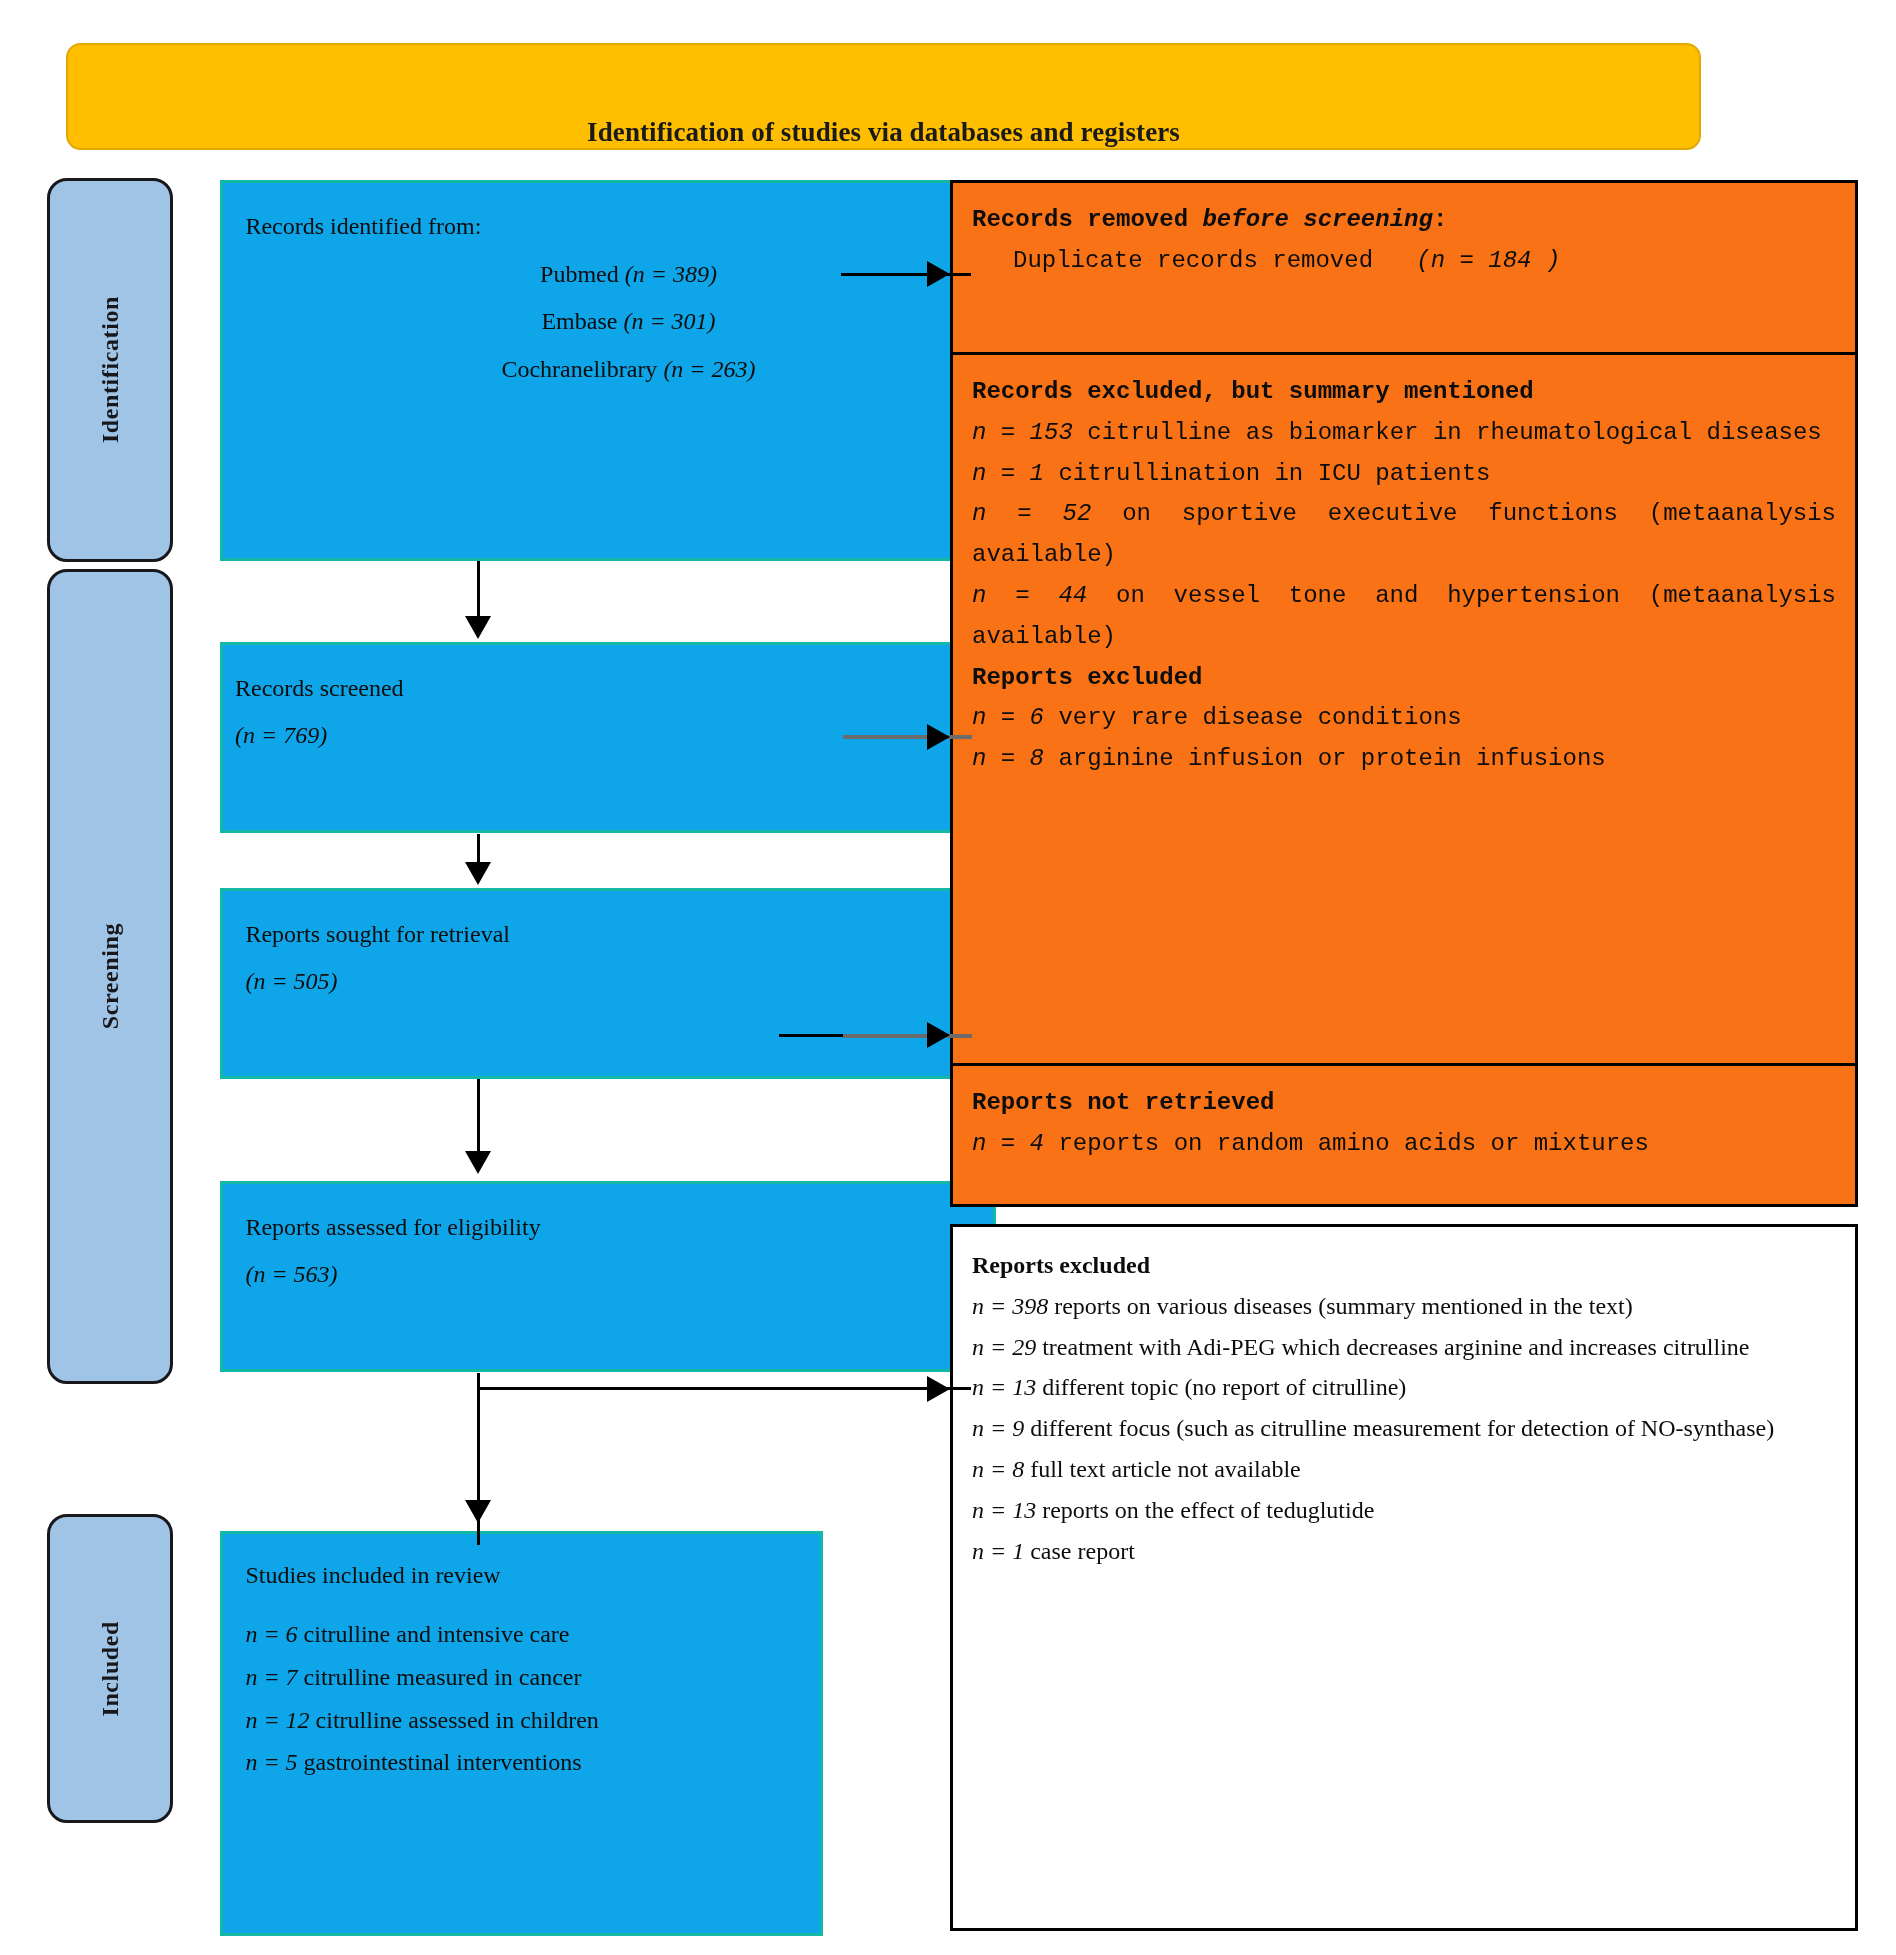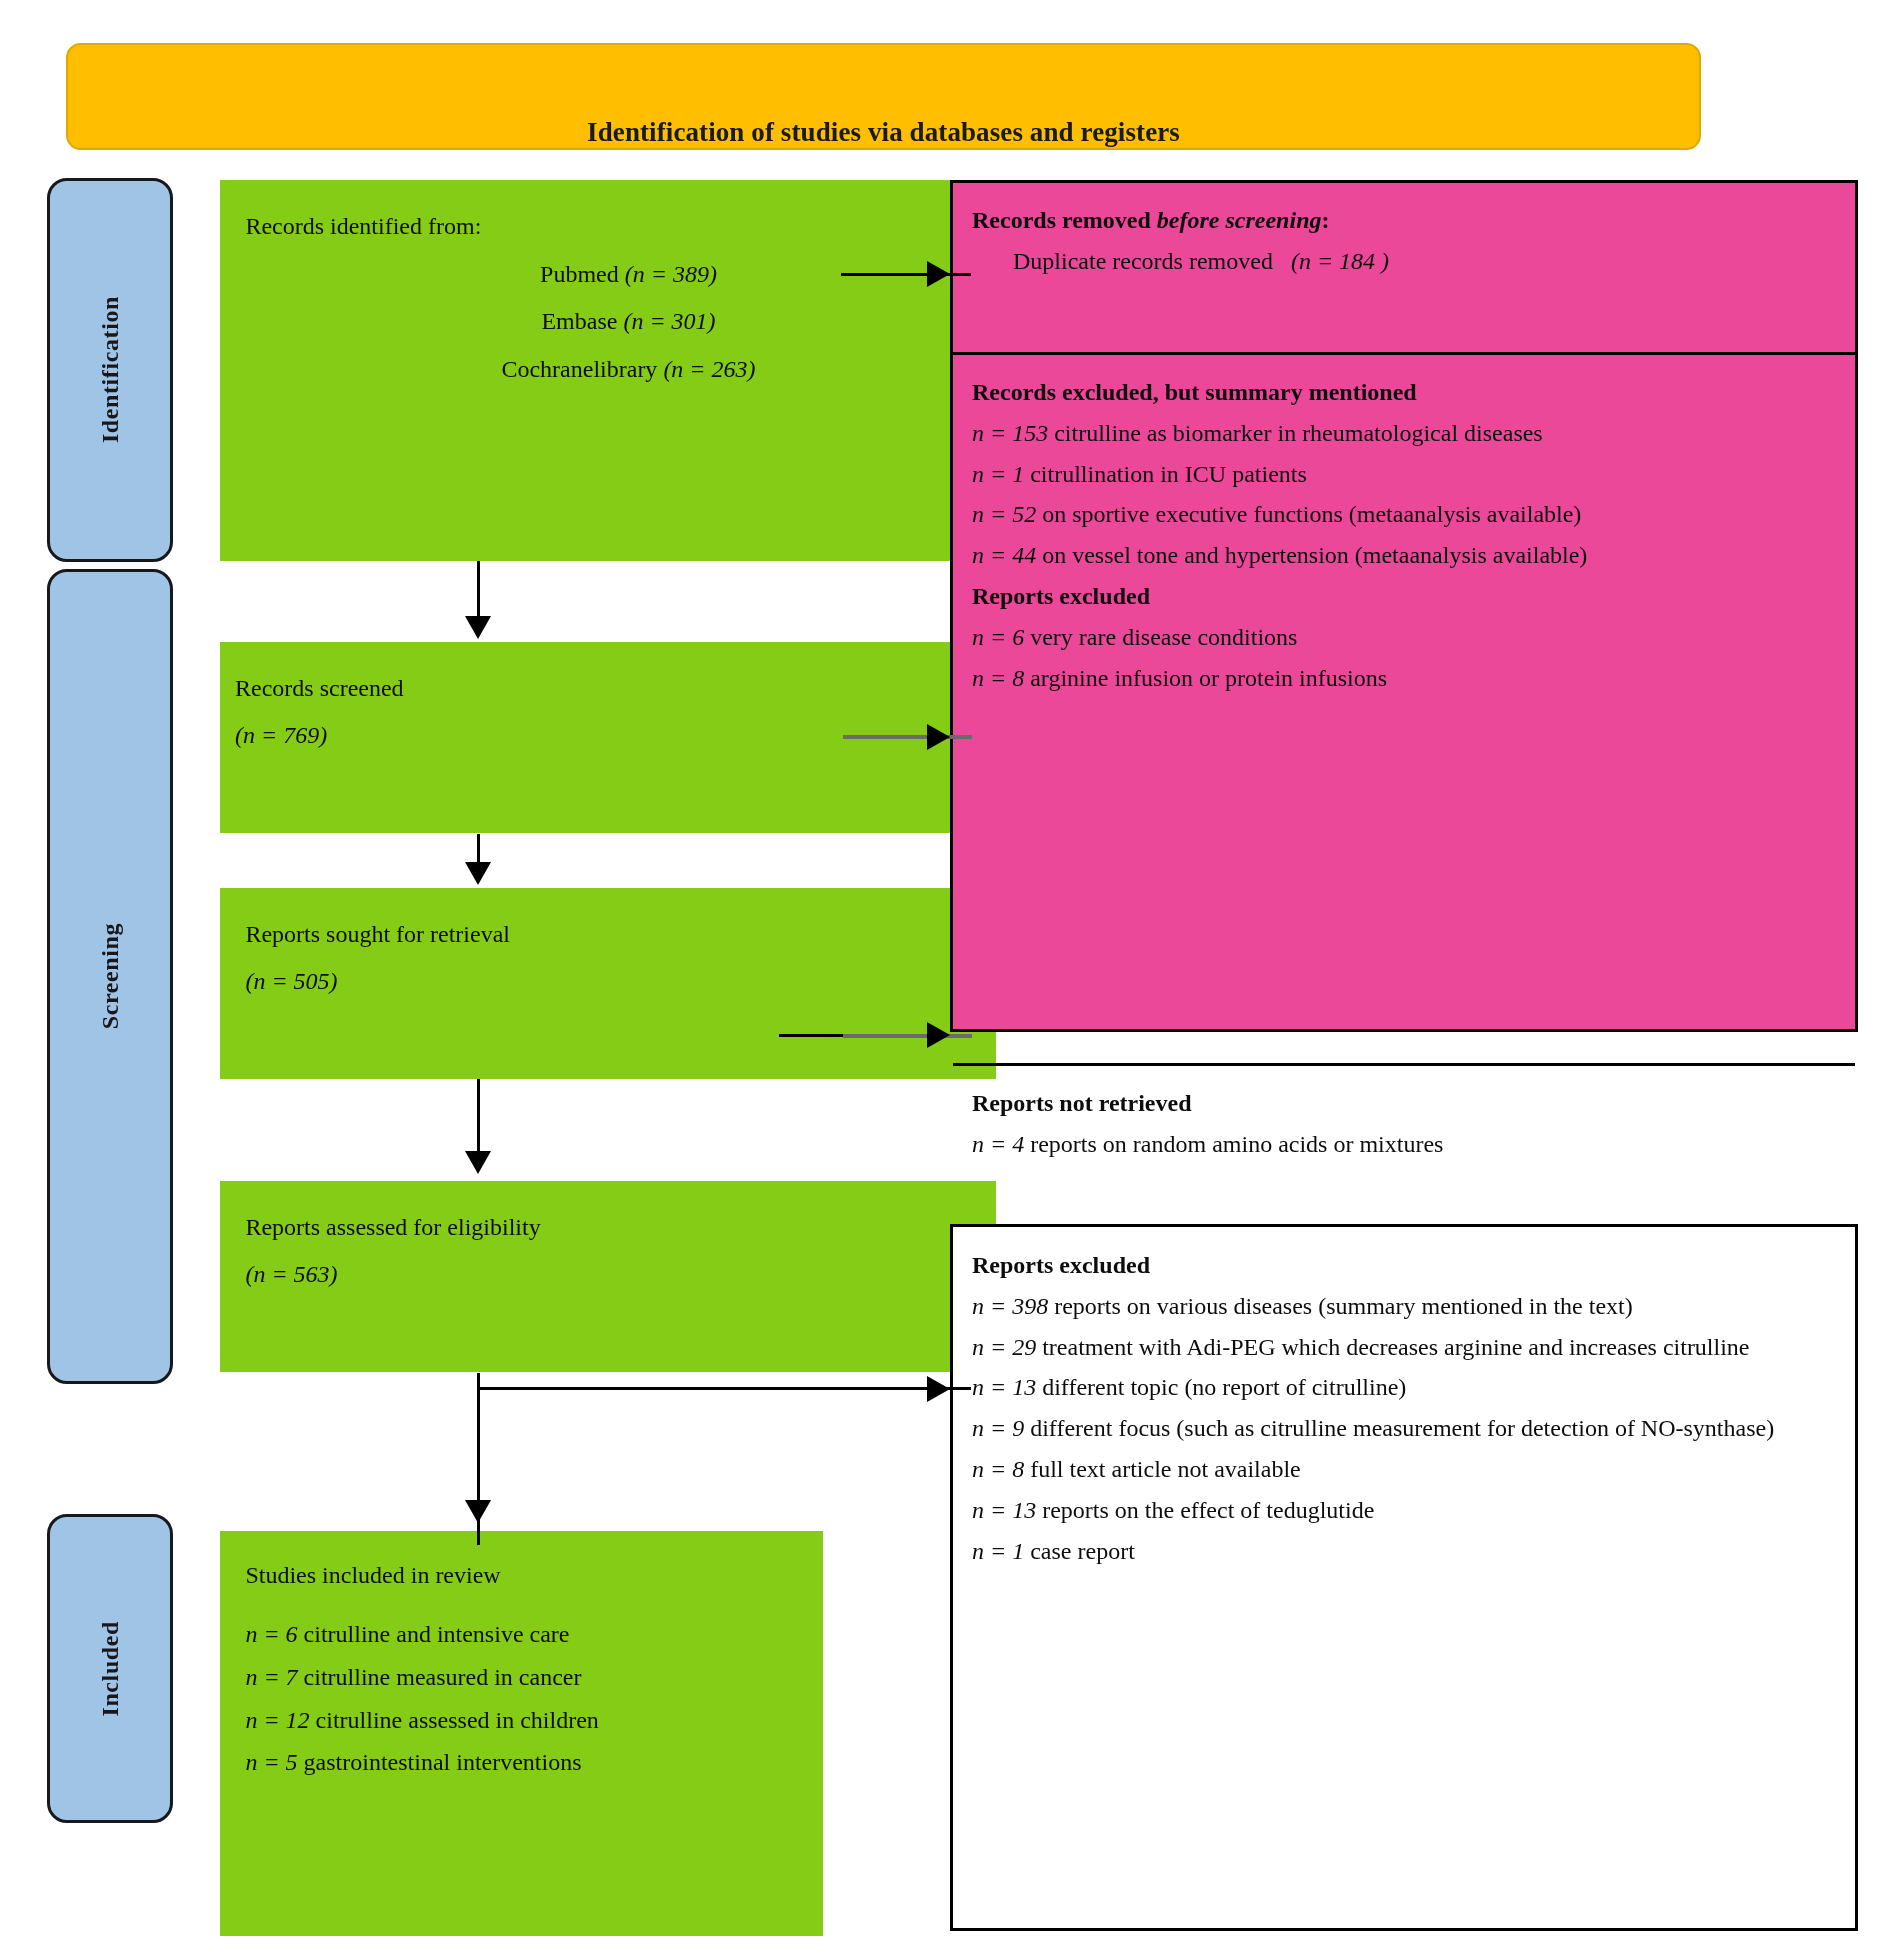--- a/index.html
+++ b/index.html
@@ -59,22 +59,22 @@
     letter-spacing: 0.6px;
     white-space: nowrap;
   }
   #stage-identification { left: 47px; top: 178px;  width: 126px; height: 384px; }
   #stage-screening      { left: 47px; top: 569px; width: 126px; height: 815px; }
   #stage-included       { left: 47px; top: 1514px; width: 126px; height: 309px; }
 
   
   .fbox {
     position: absolute;
-    background: #84cc16;
-    border: 3px solid #84cc16;
+    background: #0ea5e9;
+    border: 3px solid #14b8a6;
     box-sizing: border-box;
     padding: 20px 22.4px;
   }
   .fline {
     font-size: 24px;
     line-height: 1.62;
     color: #0d0d0d;
     white-space: nowrap;
   }
   .fline.indent { padding-left: 41px; text-align: center; }
@@ -89,24 +89,25 @@
   #box-assessed   { left: 220px;  top: 1181px; width: 776px; height: 191px; }
   #box-included   { left: 220px;  top: 1531px; width: 603px; height: 405px; }
 
   #box-identified .fline { line-height: 1.98; }
   #box-screened .fline, #box-sought .fline, #box-assessed .fline { line-height: 1.95; }
   #box-included .fline { line-height: 1.78; }
 
   
   #box-right-top {
     position: absolute;
-    left: 950px; top: 180px; width: 908px; height: 852px;
-    background: #ec4899;
+    left: 950px; top: 180px; width: 908px; height: 1027px;
+    background: #f97316;
     border: 3px solid #000;
     box-sizing: border-box;
+    font-family: Liberation Mono, monospace;
   }
   .rsec {
     box-sizing: border-box;
     padding: 17px 19px;
   }
   .rsec + .rsec { border-top: 3px solid #000; }
   #rsec-removed  { height: 169px; }
   #rsec-excluded { height: 711px; }
   #rsec-notret   { height: 141px; }
 

